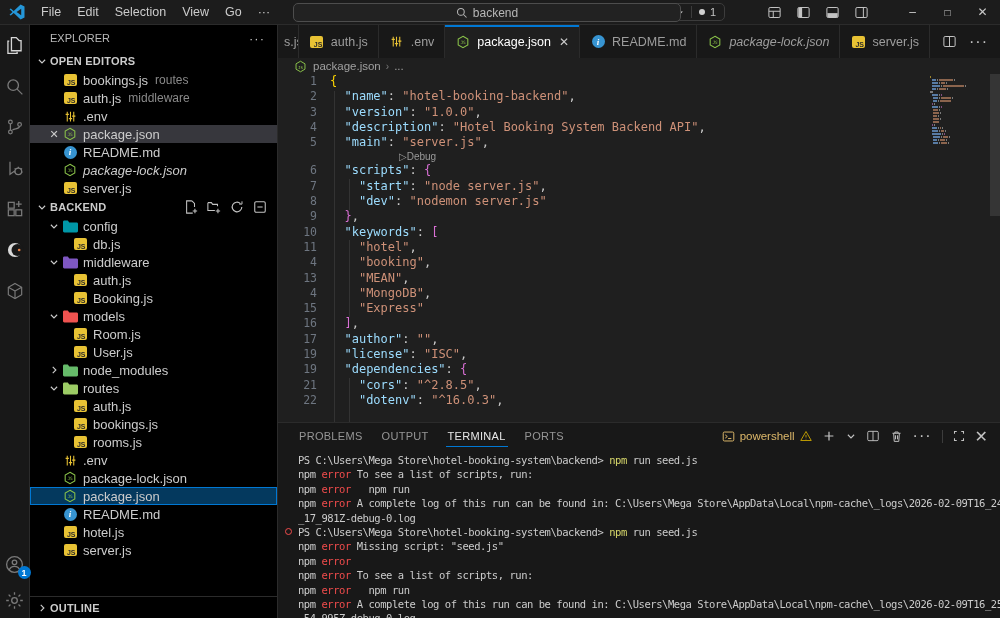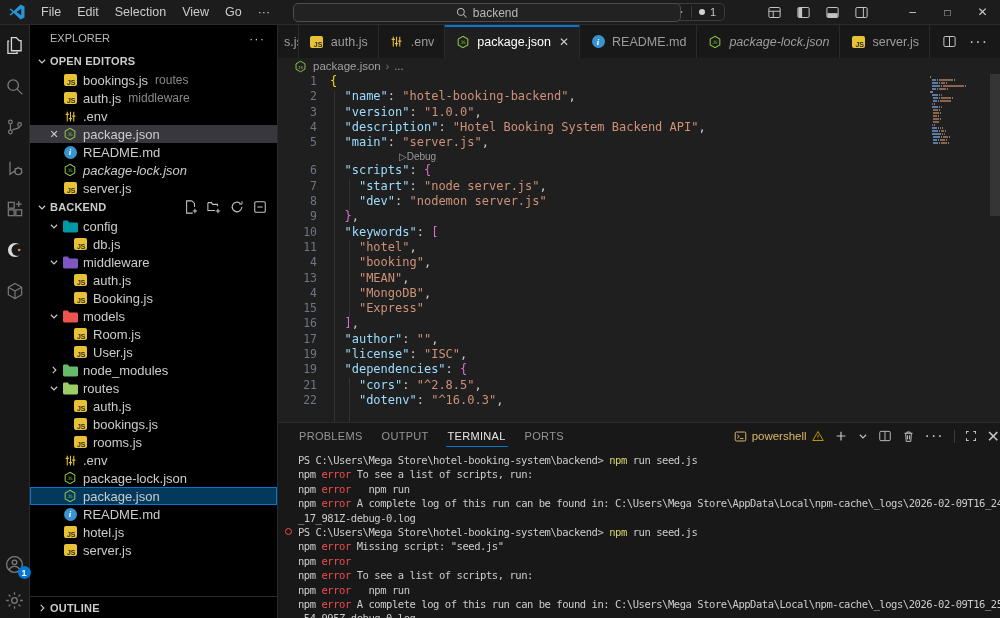--- a/index.html
+++ b/index.html
@@ -115,21 +115,21 @@
   .panel{flex:0 0 196px;border-top:1px solid #2b2b2b;background:#181818;
     display:flex;flex-direction:column;min-height:0;}
   .panel-header{height:26px;display:flex;align-items:center;flex:0 0 26px;}
   #panel-tabs{display:flex;gap:11px;padding-left:17px;height:100%;}
   .ptab{font-size:11px;color:#969696;display:flex;align-items:center;height:100%;
     padding:0 4px;letter-spacing:.3px;position:relative;}
   .ptab.active{color:#e7e7e7;}
   .ptab.active::after{content:"";position:absolute;left:2px;right:2px;bottom:2px;
     height:1.5px;background:#0078d4;}
   .panel-actions{margin-left:auto;display:flex;align-items:center;gap:10px;
-    color:#c3c3c3;}
+    padding-right:12px;color:#c3c3c3;}
   .shell-group{display:flex;align-items:center;gap:5px;color:#ddb86a;font-size:11.5px;}
   .pa-sep{width:1px;height:13px;background:#3c3c3c;}
   #terminal{flex:1;padding:4px 0 0 20px;font-family:"DejaVu Sans Mono",monospace;
     font-size:10.5px;letter-spacing:-.45px;line-height:14.4px;overflow:hidden;}
   .tl{white-space:pre;position:relative;}
   .tl .mark{position:absolute;left:-13px;top:3px;width:7px;height:7px;border-radius:50%;
     border:1.5px solid #f14c4c;letter-spacing:0;}
   .t-w{color:#cccccc;} .t-e{color:#f14c4c;margin-top:43px;} .t-c{color:#d6d66a;}
   svg{display:block;}
 </style>

